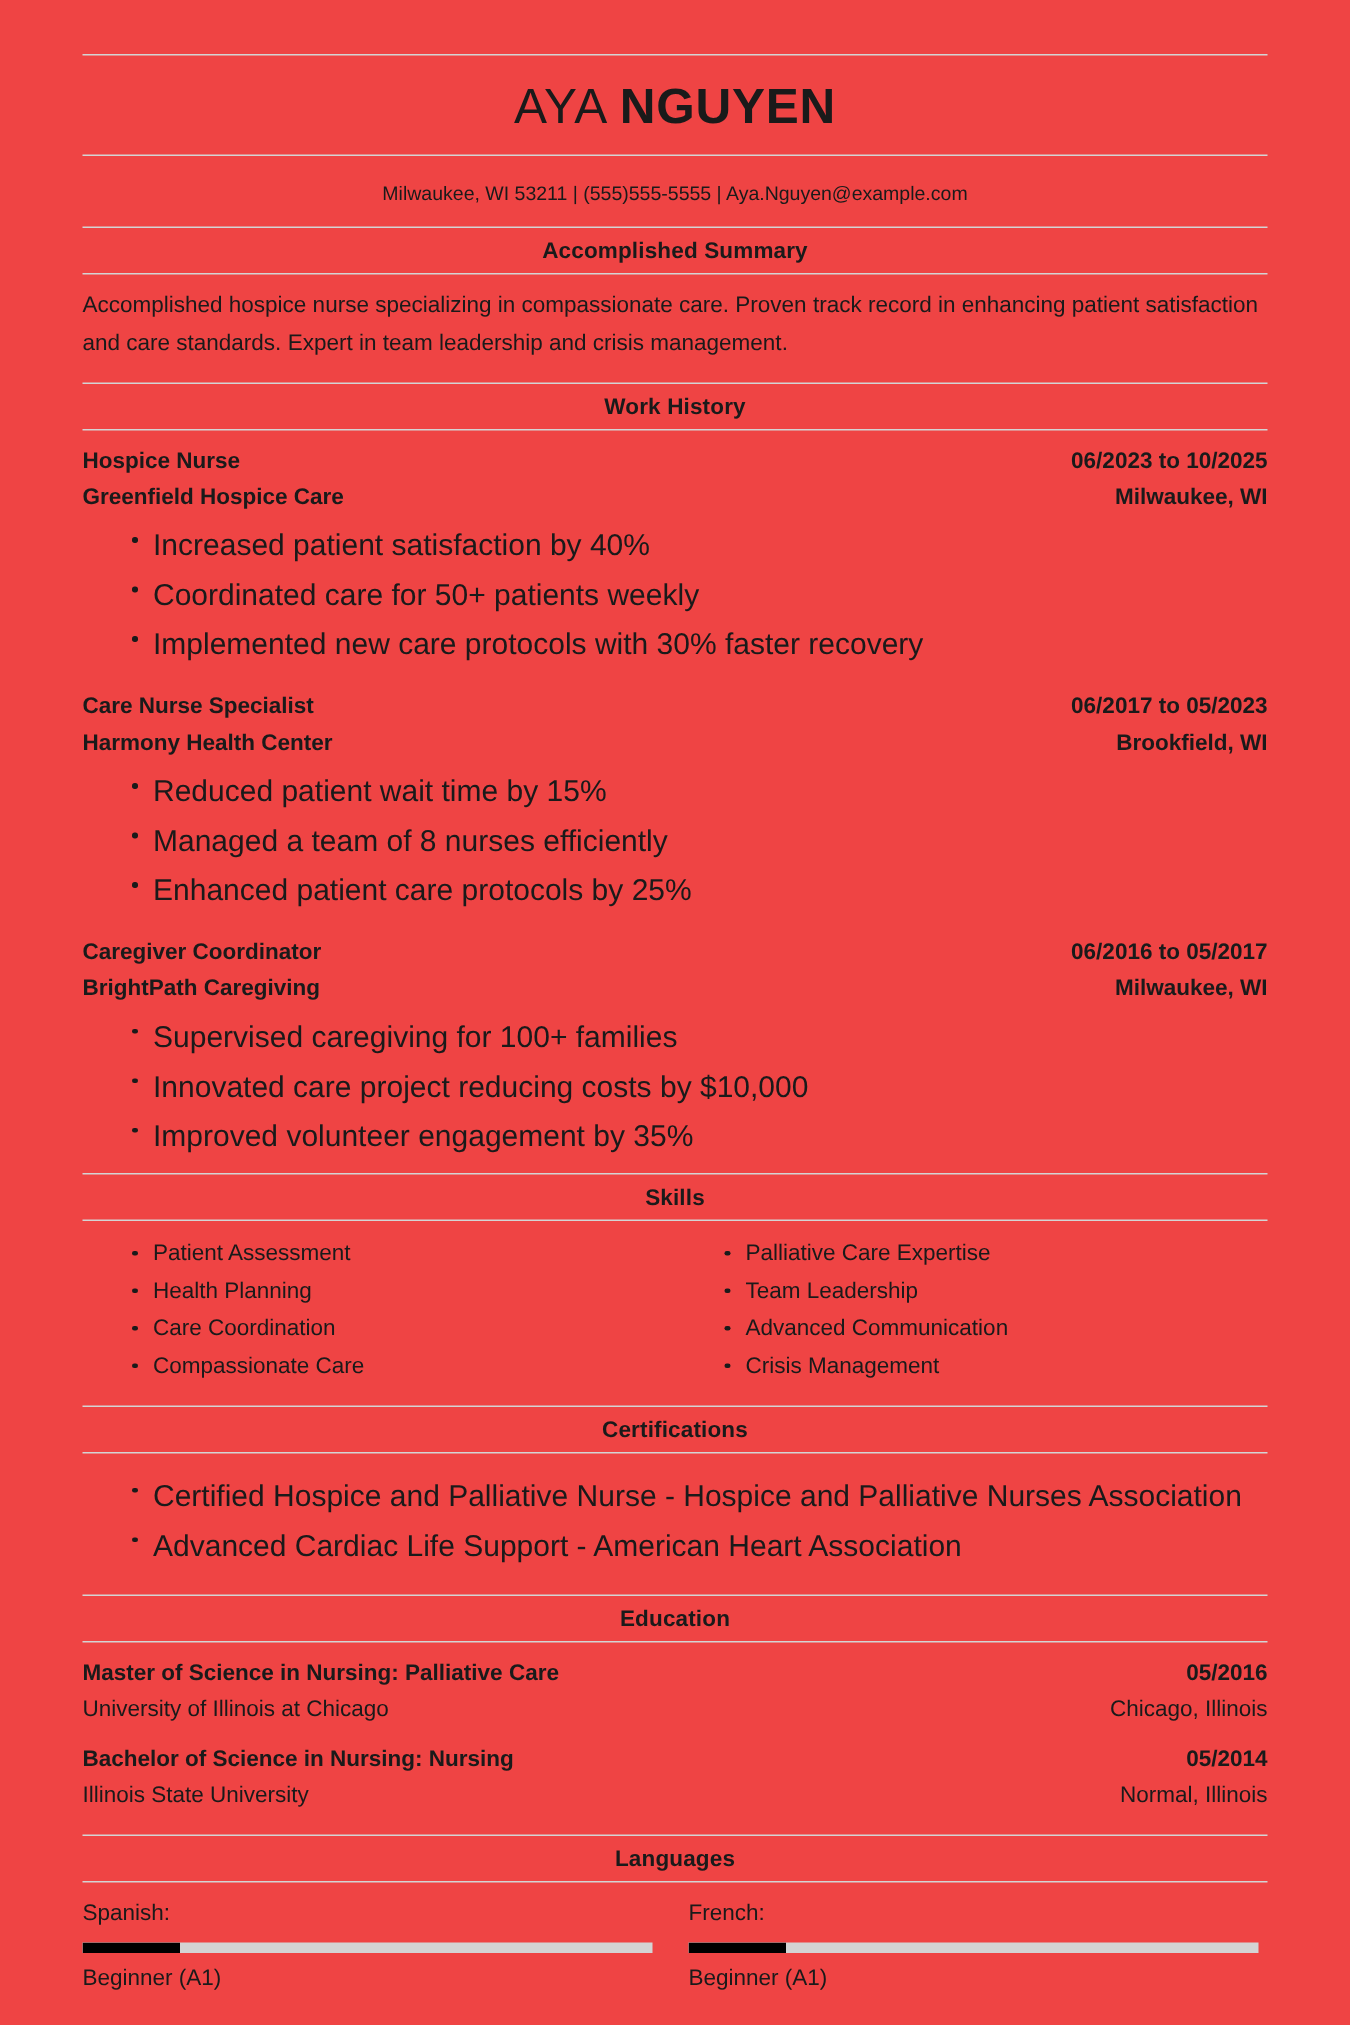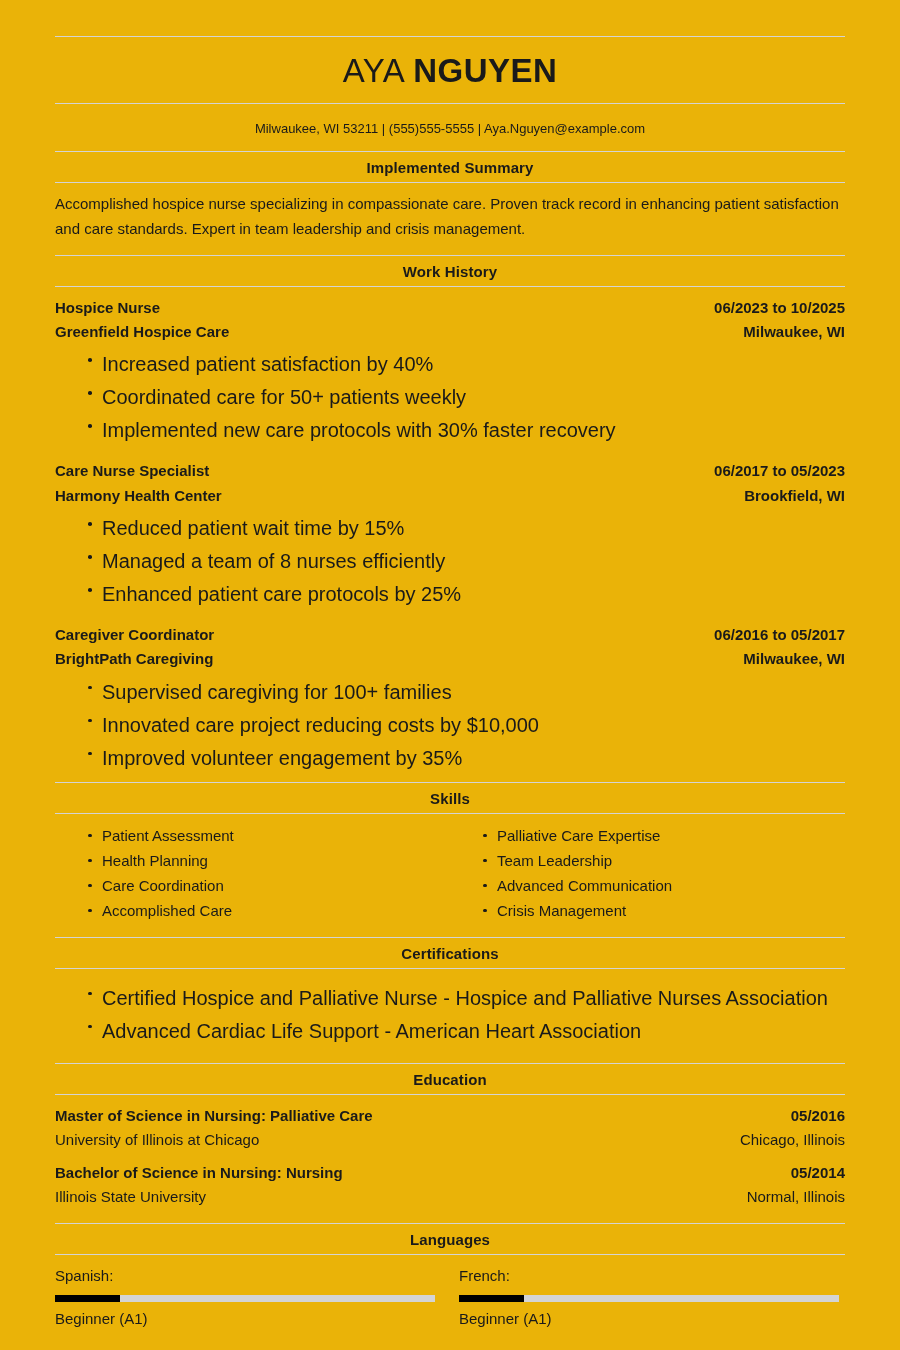--- a/index.html
+++ b/index.html
@@ -13,21 +13,21 @@
   body {
     font-family: "Liberation Sans", sans-serif;
     color: #1a1a1a;
     -webkit-font-smoothing: antialiased;
   }
 
   .page {
     width: 900px;
     height: 1350px;
     padding: 36px 55px 0 55px;
-    background: #eab308;
+    background: #ef4444;
     position: relative;
   }
 
   
   .rule {
     height: 1px;
     background: #d4d4d4;
     width: 100%;
   }
 
@@ -196,21 +196,21 @@
       <span class="given">AYA</span><span class="given"> </span><span class="family">NGUYEN</span>
     </div>
   </div>
 
   <div class="rule"></div>
 
   <div class="contact-line">Milwaukee, WI 53211 | (555)555-5555 | Aya.Nguyen@example.com</div>
 
   <div class="section">
     <div class="rule"></div>
-    <div class="section-head">Implemented Summary</div>
+    <div class="section-head">Accomplished Summary</div>
     <div class="rule"></div>
     <div class="section-body">
       <div class="summary">Accomplished hospice nurse specializing in compassionate care. Proven track record in enhancing patient satisfaction and care standards. Expert in team leadership and crisis management.</div>
     </div>
   </div>
 
   <div class="section">
     <div class="rule"></div>
     <div class="section-head">Work History</div>
     <div class="rule"></div>
@@ -270,21 +270,21 @@
   <div class="section">
     <div class="rule"></div>
     <div class="section-head">Skills</div>
     <div class="rule"></div>
     <div class="section-body">
       <div class="skills-grid">
         <ul>
           <li>Patient Assessment</li>
           <li>Health Planning</li>
           <li>Care Coordination</li>
-          <li>Accomplished Care</li>
+          <li>Compassionate Care</li>
         </ul>
         <ul>
           <li>Palliative Care Expertise</li>
           <li>Team Leadership</li>
           <li>Advanced Communication</li>
           <li>Crisis Management</li>
         </ul>
       </div>
     </div>
   </div>

